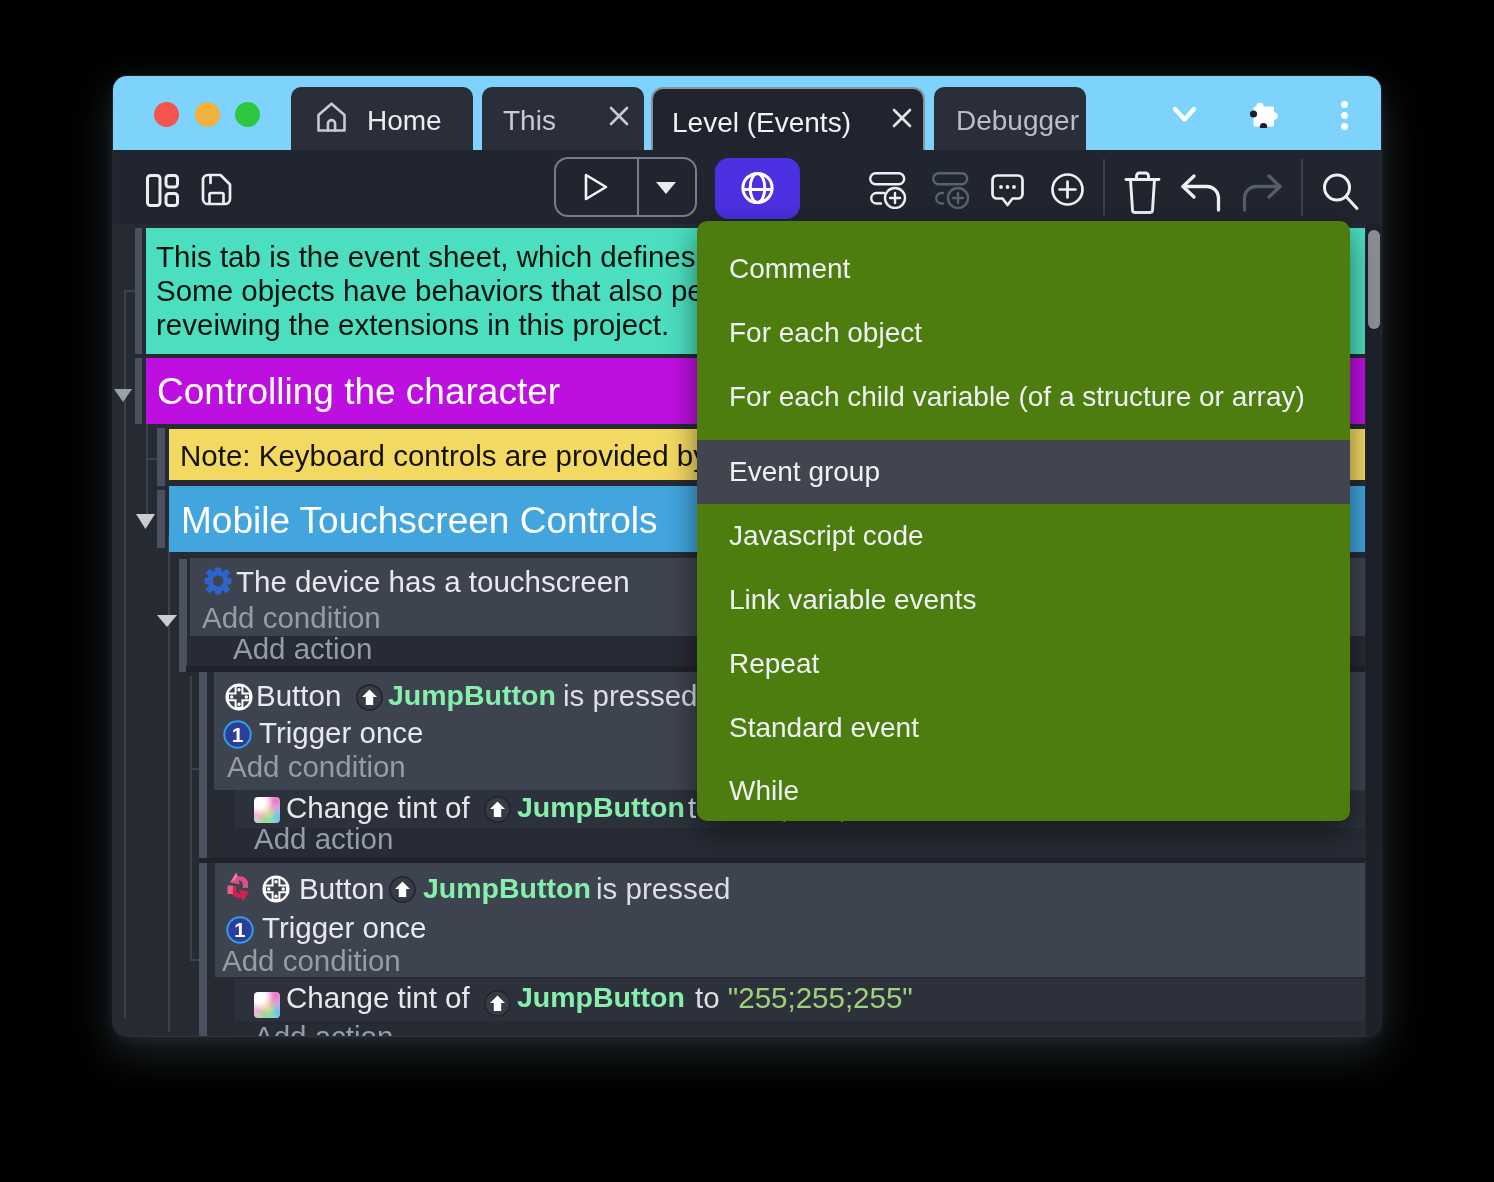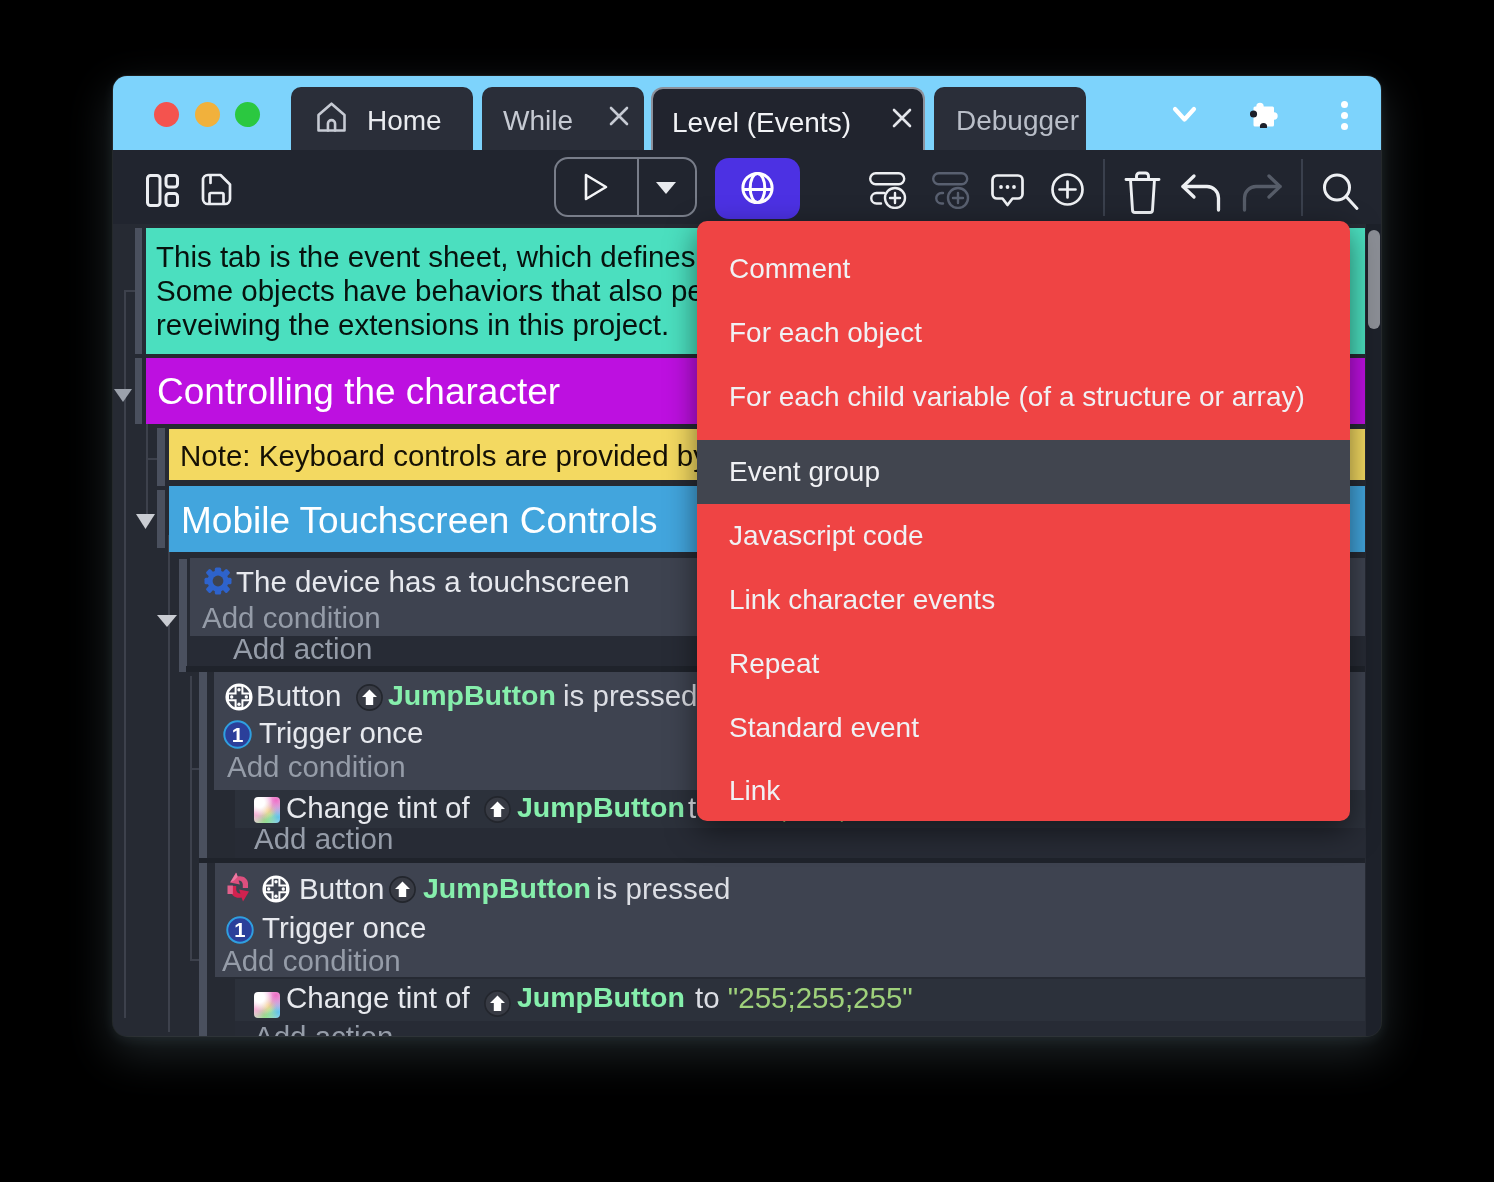--- a/index.html
+++ b/index.html
@@ -15,21 +15,21 @@
   #content{position:absolute;left:0;top:148px;width:1268px;height:812px;background:#262a33;}
   .row{position:absolute;white-space:nowrap;}
   .cond{background:#3e4350;}
   .txt{position:absolute;white-space:nowrap;font-size:29.5px;color:#e7e9ee;}
   .add{color:#959ca8;}
   .grouphead{position:absolute;color:#fff;font-size:37px;white-space:nowrap;}
   .jb{color:#86efac;font-weight:bold;font-size:28.5px;}
   .sep{position:absolute;background:#1f232b;}
   .bar{position:absolute;background:#4a505e;}
   .vline{position:absolute;background:#3d414c;}
-  #menu{position:absolute;left:584px;top:145px;width:653px;height:600px;background:#ef4444;border-radius:10px;box-shadow:0 10px 30px rgba(0,0,0,0.5);padding-top:16px;z-index:40;}
+  #menu{position:absolute;left:584px;top:145px;width:653px;height:600px;background:#4d7c0f;border-radius:10px;box-shadow:0 10px 30px rgba(0,0,0,0.5);padding-top:16px;z-index:40;}
   .mi{height:63.8px;line-height:63.8px;padding-left:32px;color:#f0f1f4;font-size:28px;white-space:nowrap;}
   .mi.hl{background:#41454f;margin-top:12px;}
   .icon{position:absolute;}
   .rainbow{width:26px;height:26px;border-radius:4px;filter:blur(0.7px);background:
     radial-gradient(circle at 22% 22%, #ffffff 16%, rgba(255,255,255,0) 46%),
     radial-gradient(circle at 85% 12%, #ef6ec6 0%, rgba(239,110,198,0) 50%),
     radial-gradient(circle at 10% 62%, #f8a8d4 0%, rgba(248,168,212,0) 46%),
     radial-gradient(circle at 50% 48%, #fce96e 0%, rgba(252,233,110,0) 52%),
     radial-gradient(circle at 38% 88%, #8bdf7d 0%, rgba(139,223,125,0) 55%),
     radial-gradient(ellipse at 92% 78%, #5fc0ee 0%, rgba(95,192,238,0) 62%),
@@ -44,21 +44,21 @@
       <div class="dot" style="left:82px;background:#f1b13c;"></div>
       <div class="dot" style="left:122px;background:#2bc840;"></div>
       <div class="tab" style="left:178px;width:182px;">
         <svg class="icon" style="left:21px;top:11px;" width="39" height="39" viewBox="0 0 24 24" fill="none" stroke="#c6cad3" stroke-width="1.6" stroke-linejoin="round" stroke-linecap="round">
             <path d="M4 10.5 12 3.5 20 10.5 V20 H4 Z"></path>
             <path d="M9.8 20 v-4.2 a2.2 2.2 0 0 1 4.4 0 V20"></path>
           </svg>
         <div class="tablabel" style="left:76px;color:#e9ebef;">Home</div>
       </div>
       <div class="tab" style="left:369px;width:162px;">
-        <div class="tablabel" style="left:21px;">While</div>
+        <div class="tablabel" style="left:21px;">This</div>
         <svg class="icon" style="left:126px;top:18px;" width="22" height="22" viewBox="0 0 22 22" stroke="#c6cad3" stroke-width="2.6" stroke-linecap="round">
             <path d="M3 3 L19 19 M19 3 L3 19"></path>
           </svg>
       </div>
       <div class="tab" style="left:538px;width:274px;background:#21242e;border:2px solid #8d919b;border-bottom:none;border-radius:12px 12px 0 0;height:63px;text-decoration:underline;">
         <div class="tablabel" style="left:19px;color:#f2f3f6;">Level (Events)</div>
         <svg class="icon" style="left:238px;top:18px;" width="22" height="22" viewBox="0 0 22 22" stroke="#e3e5ea" stroke-width="2.6" stroke-linecap="round">
             <path d="M3 3 L19 19 M19 3 L3 19"></path>
           </svg>
       </div>
@@ -290,19 +290,19 @@
 
       <div class="abs" style="left:1253px;top:0;width:15px;height:812px;background:#1d212a;"></div>
       <div class="abs" style="left:1255px;top:6px;width:12px;height:99px;border-radius:6px;background:#8b8e95;"></div>
     </div>
     <div id="menu">
       <div class="mi">Comment</div>
       <div class="mi">For each object</div>
       <div class="mi">For each child variable (of a structure or array)</div>
       <div class="mi hl">Event group</div>
       <div class="mi">Javascript code</div>
-      <div class="mi">Link character events</div>
+      <div class="mi">Link variable events</div>
       <div class="mi">Repeat</div>
       <div class="mi">Standard event</div>
-      <div class="mi">Link</div>
+      <div class="mi">While</div>
     </div>
   </div>
 </div>
 
 </body></html>

